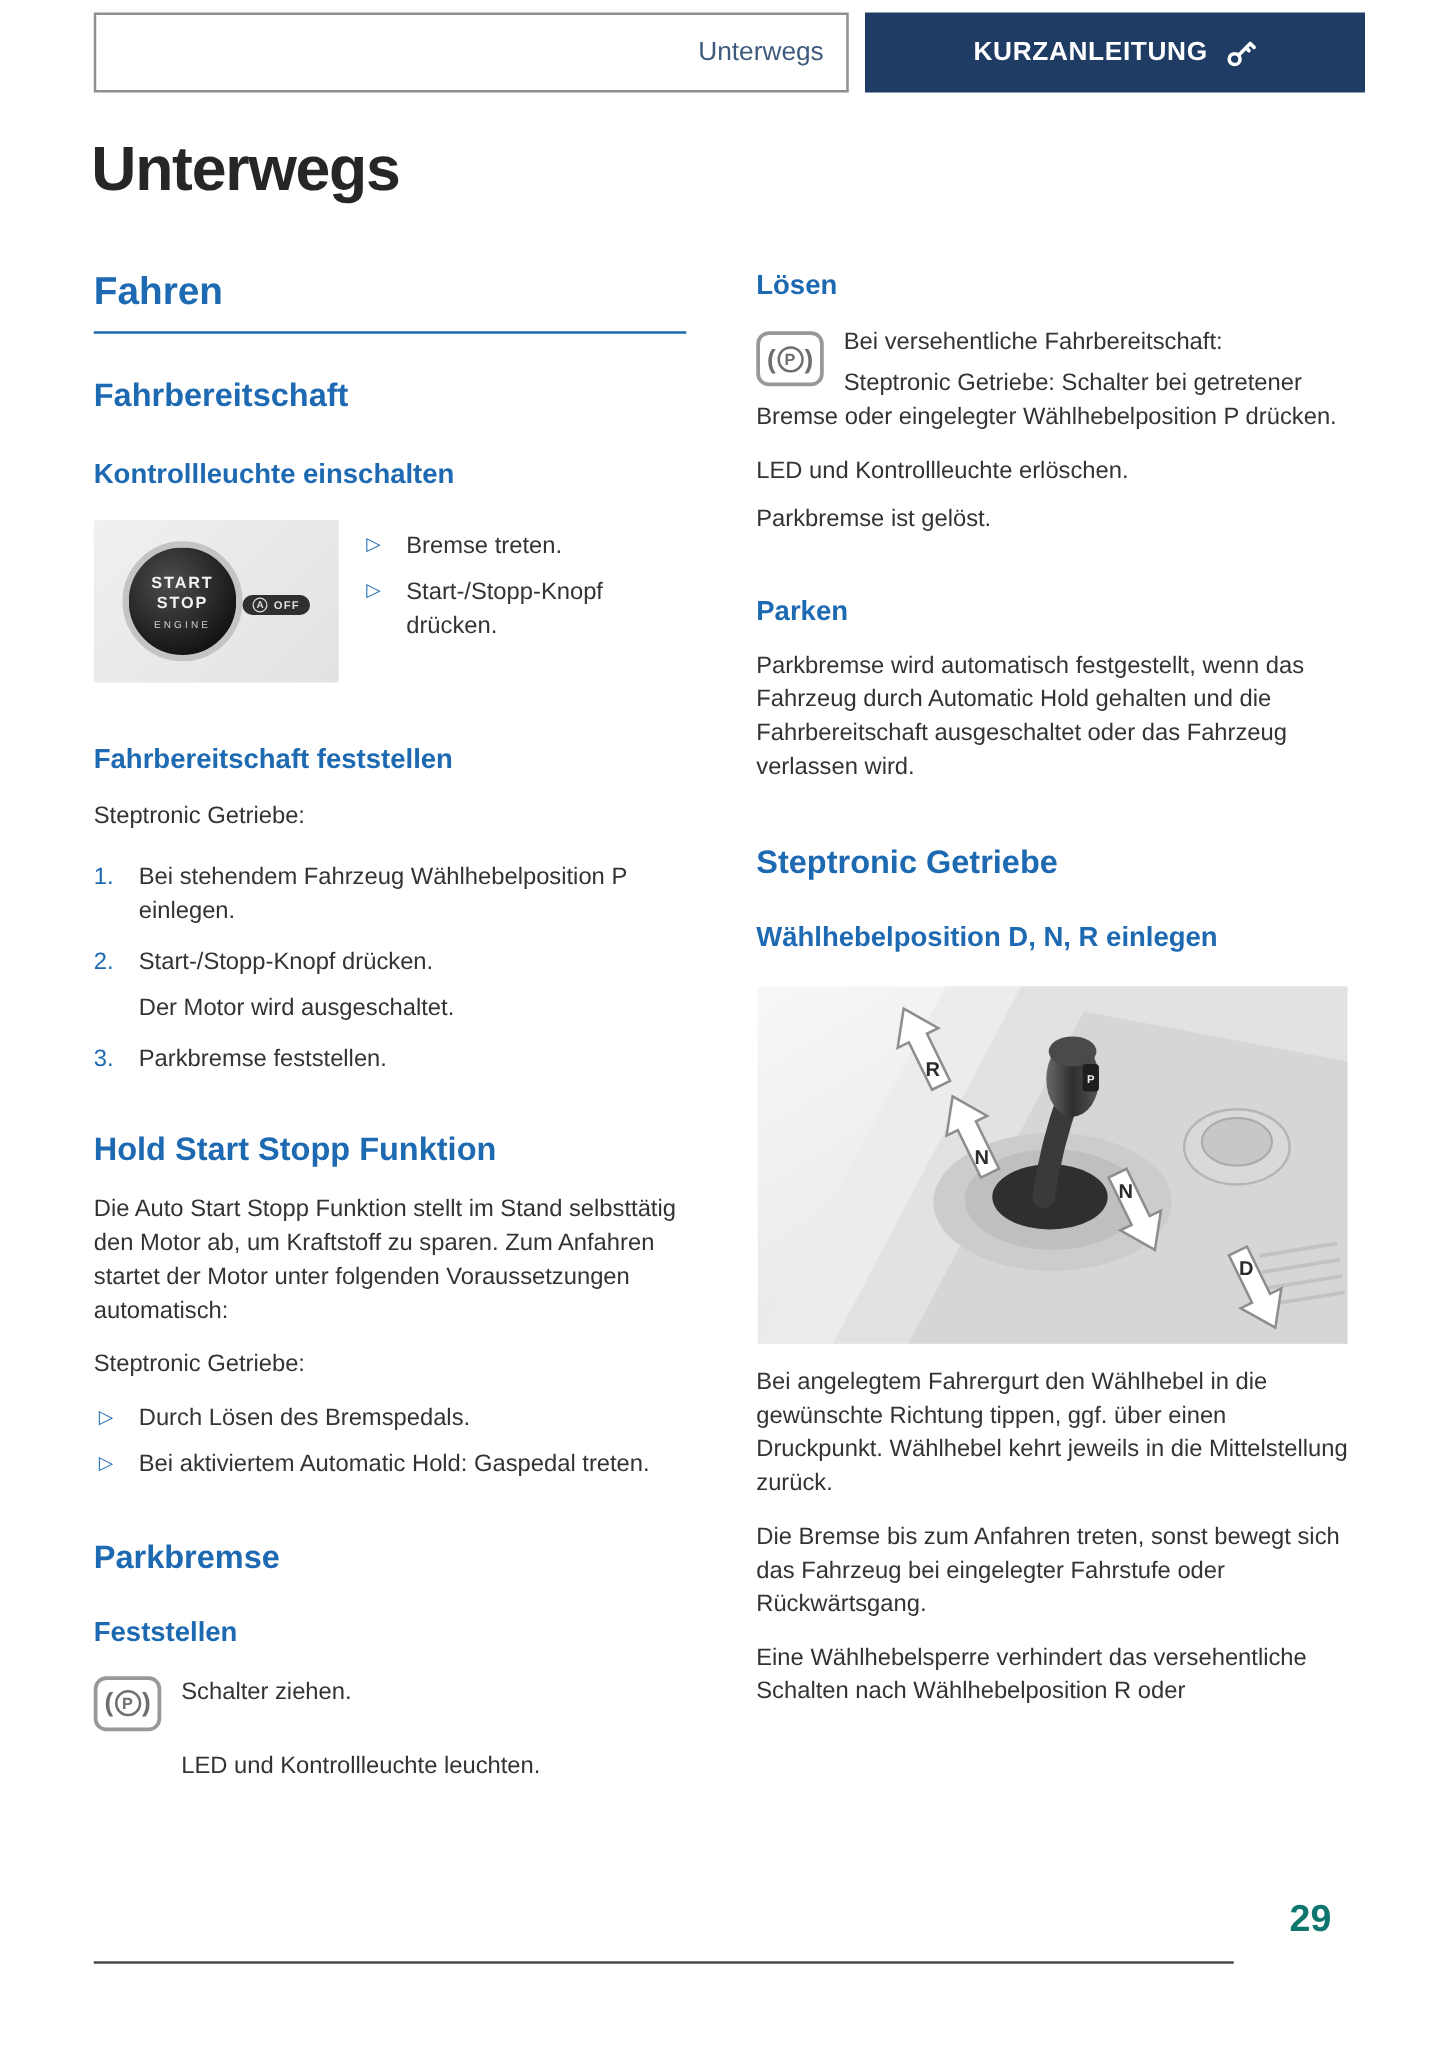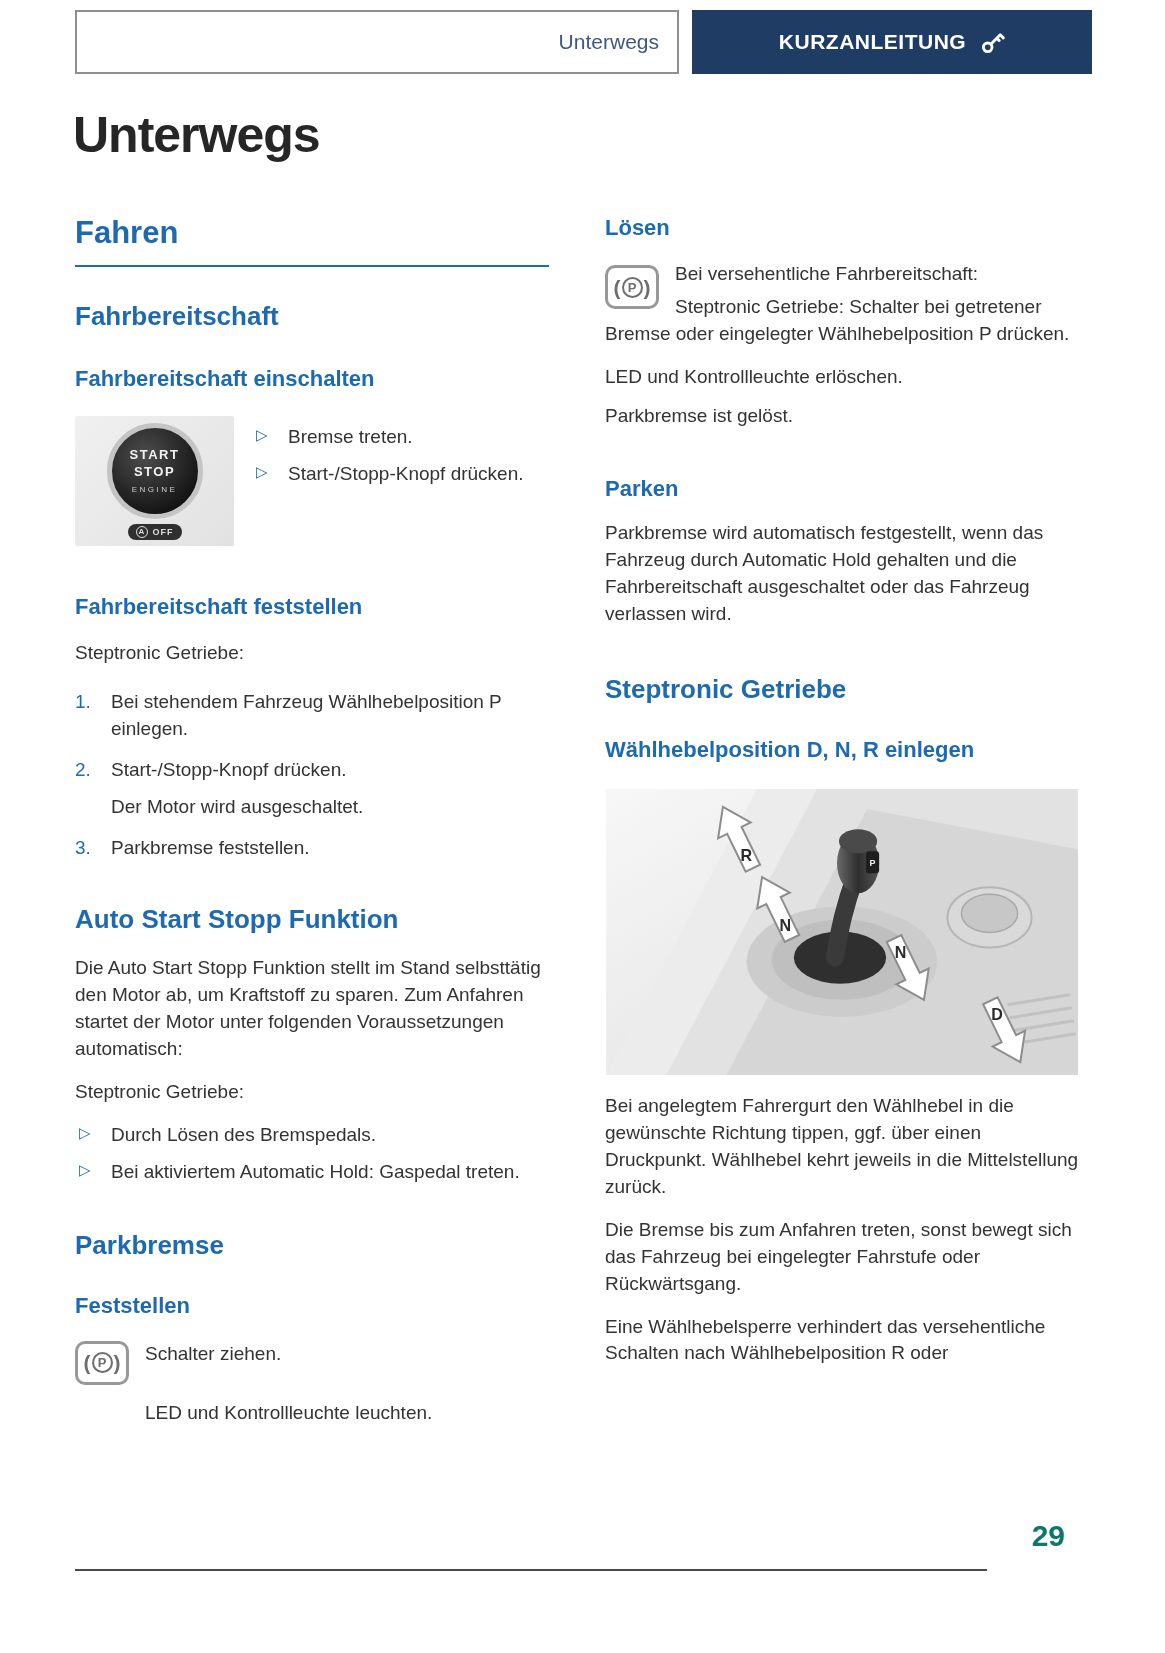--- a/index.html
+++ b/index.html
@@ -45,22 +45,22 @@
   
   .nlist{list-style:none}
   .step{display:flex;margin-bottom:14px}
   .num{width:36px;flex-shrink:0;color:var(--blue);font-size:19px;line-height:1.42}
   .step-body{flex:1;font-size:19px;line-height:1.42}
   .substep{margin-top:10px}
   .substep:empty{display:none;margin:0}
 
   
   .figure-row{display:flex;margin-top:24px}
-  .ss-panel{width:159px;height:130px;background:linear-gradient(135deg,#f0f0f0,#e2e2e2);flex-shrink:0;
-            display:flex;flex-direction:column;align-items:center;justify-content:center;border-radius:2px}
+  .ss-panel{width:196px;height:130px;background:linear-gradient(135deg,#f0f0f0,#e2e2e2);flex-shrink:0;
+            display:flex;flex-direction:row;align-items:center;justify-content:center;border-radius:2px}
   .ss-circle{width:96px;height:96px;border-radius:50%;border:5px solid #c4c4c4;
              background:radial-gradient(circle at 38% 32%,#4d4d4d,#141414 75%);
              display:flex;flex-direction:column;align-items:center;justify-content:center}
   .ss-line{color:#f2f2f2;font-size:13px;font-weight:bold;letter-spacing:1.5px;line-height:1.25}
   .ss-engine{color:#cfcfcf;font-size:8px;letter-spacing:2.5px;margin-top:5px}
   .ss-off{margin-top:5px;background:#2f2f2f;border-radius:9px;padding:2px 8px;display:flex;align-items:center;gap:5px}
   .ss-a{width:12px;height:12px;border:1px solid #ddd;border-radius:50%;color:#ddd;font-size:8px;
         display:flex;align-items:center;justify-content:center;font-weight:bold}
   .ss-off-label{color:#ddd;font-size:9px;font-weight:bold;letter-spacing:1px}
   .figure-row .blist{flex:1;padding-top:8px;padding-left:18px}
@@ -112,21 +112,21 @@
 
   <h1 class="title">Unterwegs</h1>
 
   <div class="columns">
 
     <div class="col">
       <h2 class="h-rule">Fahren</h2>
 
       <h3 class="h-lg mt-34">Fahrbereitschaft</h3>
 
-      <h4 class="h-md mt-34">Fahrbereitschaft einschalten</h4>
+      <h4 class="h-md mt-34">Kontrollleuchte einschalten</h4>
 
       <div class="figure-row">
         <div class="ss-panel">
           <div class="ss-circle">
             <span class="ss-line">START</span>
             <span class="ss-line">STOP</span>
             <span class="ss-engine">ENGINE</span>
           </div>
           <div class="ss-off">
             <span class="ss-a">A</span>
@@ -165,21 +165,21 @@
         </li>
         <li class="step">
           <span class="num">3.</span>
           <div class="step-body">
             <span>Parkbremse feststellen.</span>
             
           </div>
         </li>
       </ol>
 
-      <h3 class="h-lg mt-42">Auto Start Stopp Funktion</h3>
+      <h3 class="h-lg mt-42">Hold Start Stopp Funktion</h3>
       <p class="body mt-20">Die Auto Start Stopp Funktion stellt im Stand selbsttätig den Motor ab, um Kraftstoff zu sparen. Zum Anfahren startet der Motor unter folgenden Voraussetzungen automatisch:</p>
       <p class="body mt-16">Steptronic Getriebe:</p>
 
       <ul class="blist mt-16">
         <li class="bitem">
           <span class="tri"></span>
           <span class="bitem-text">Durch Lösen des Bremspedals.</span>
         </li>
         <li class="bitem">
           <span class="tri"></span>

